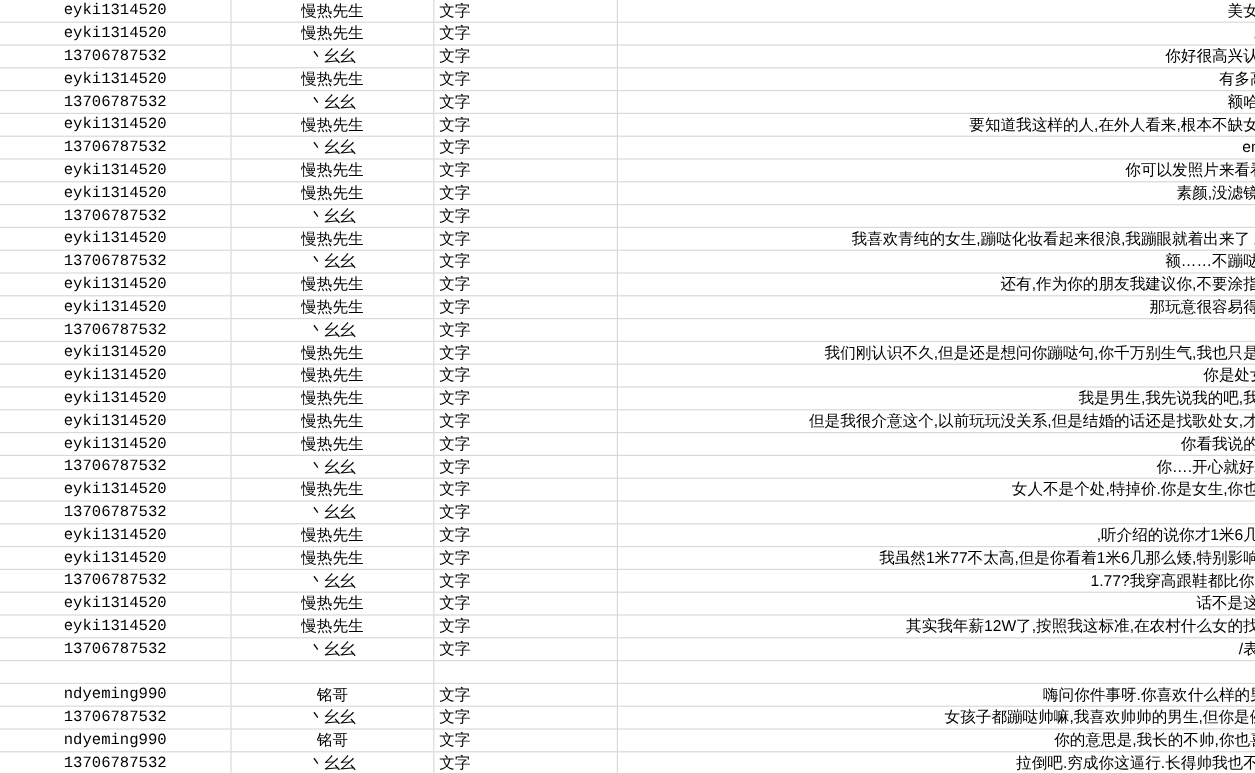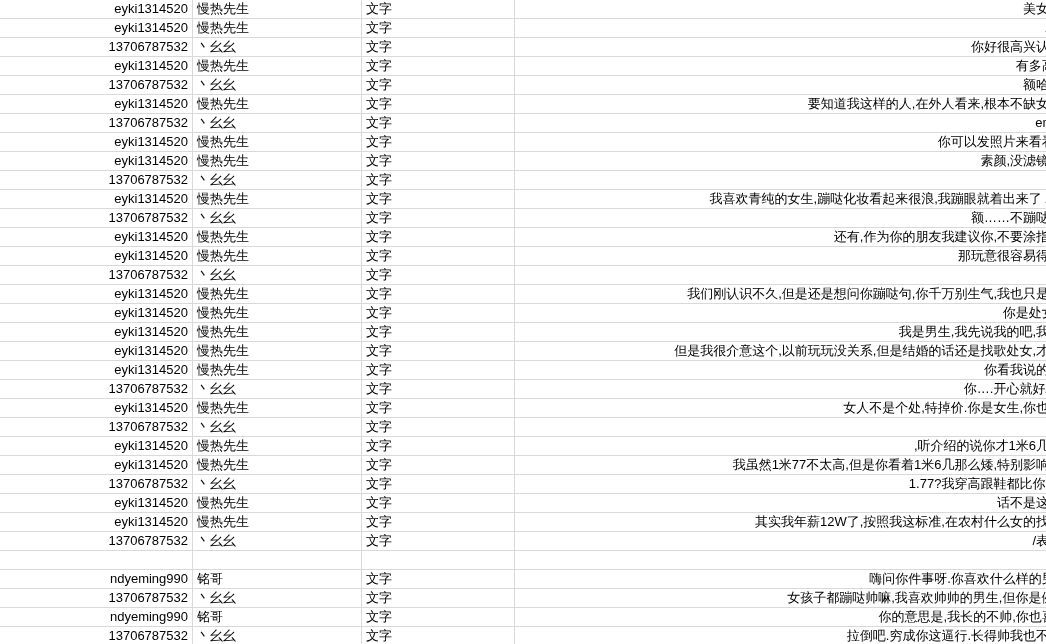--- a/index.html
+++ b/index.html
@@ -23,22 +23,22 @@
   .sheet td {
     border-bottom: 1px solid #d9d9d9;
     border-right: 1px solid #d9d9d9;
     height: 18px;
     line-height: 18px;
     padding: 0 4px;
     white-space: nowrap;
     overflow: hidden;
     vertical-align: middle;
   }
-  .col-a { width: 184px; text-align: right; }
-  .col-b { width: 160px; }
+  .col-a { width: 184px; text-align: center; font-family: Liberation Mono, monospace; }
+  .col-b { width: 160px; text-align: center; }
   .col-c { width: 144px; text-align: left; }
   .col-d { width: 556px; text-align: right; padding-right: 10px; }
   tr.blank td {
     border-bottom: 1px solid #d9d9d9;
     border-right: 1px solid #d9d9d9;
     height: 18px;
   }
   .col-a, .col-b, .col-c, .col-d { font-size: 13px; }
 </style>
 </head>

